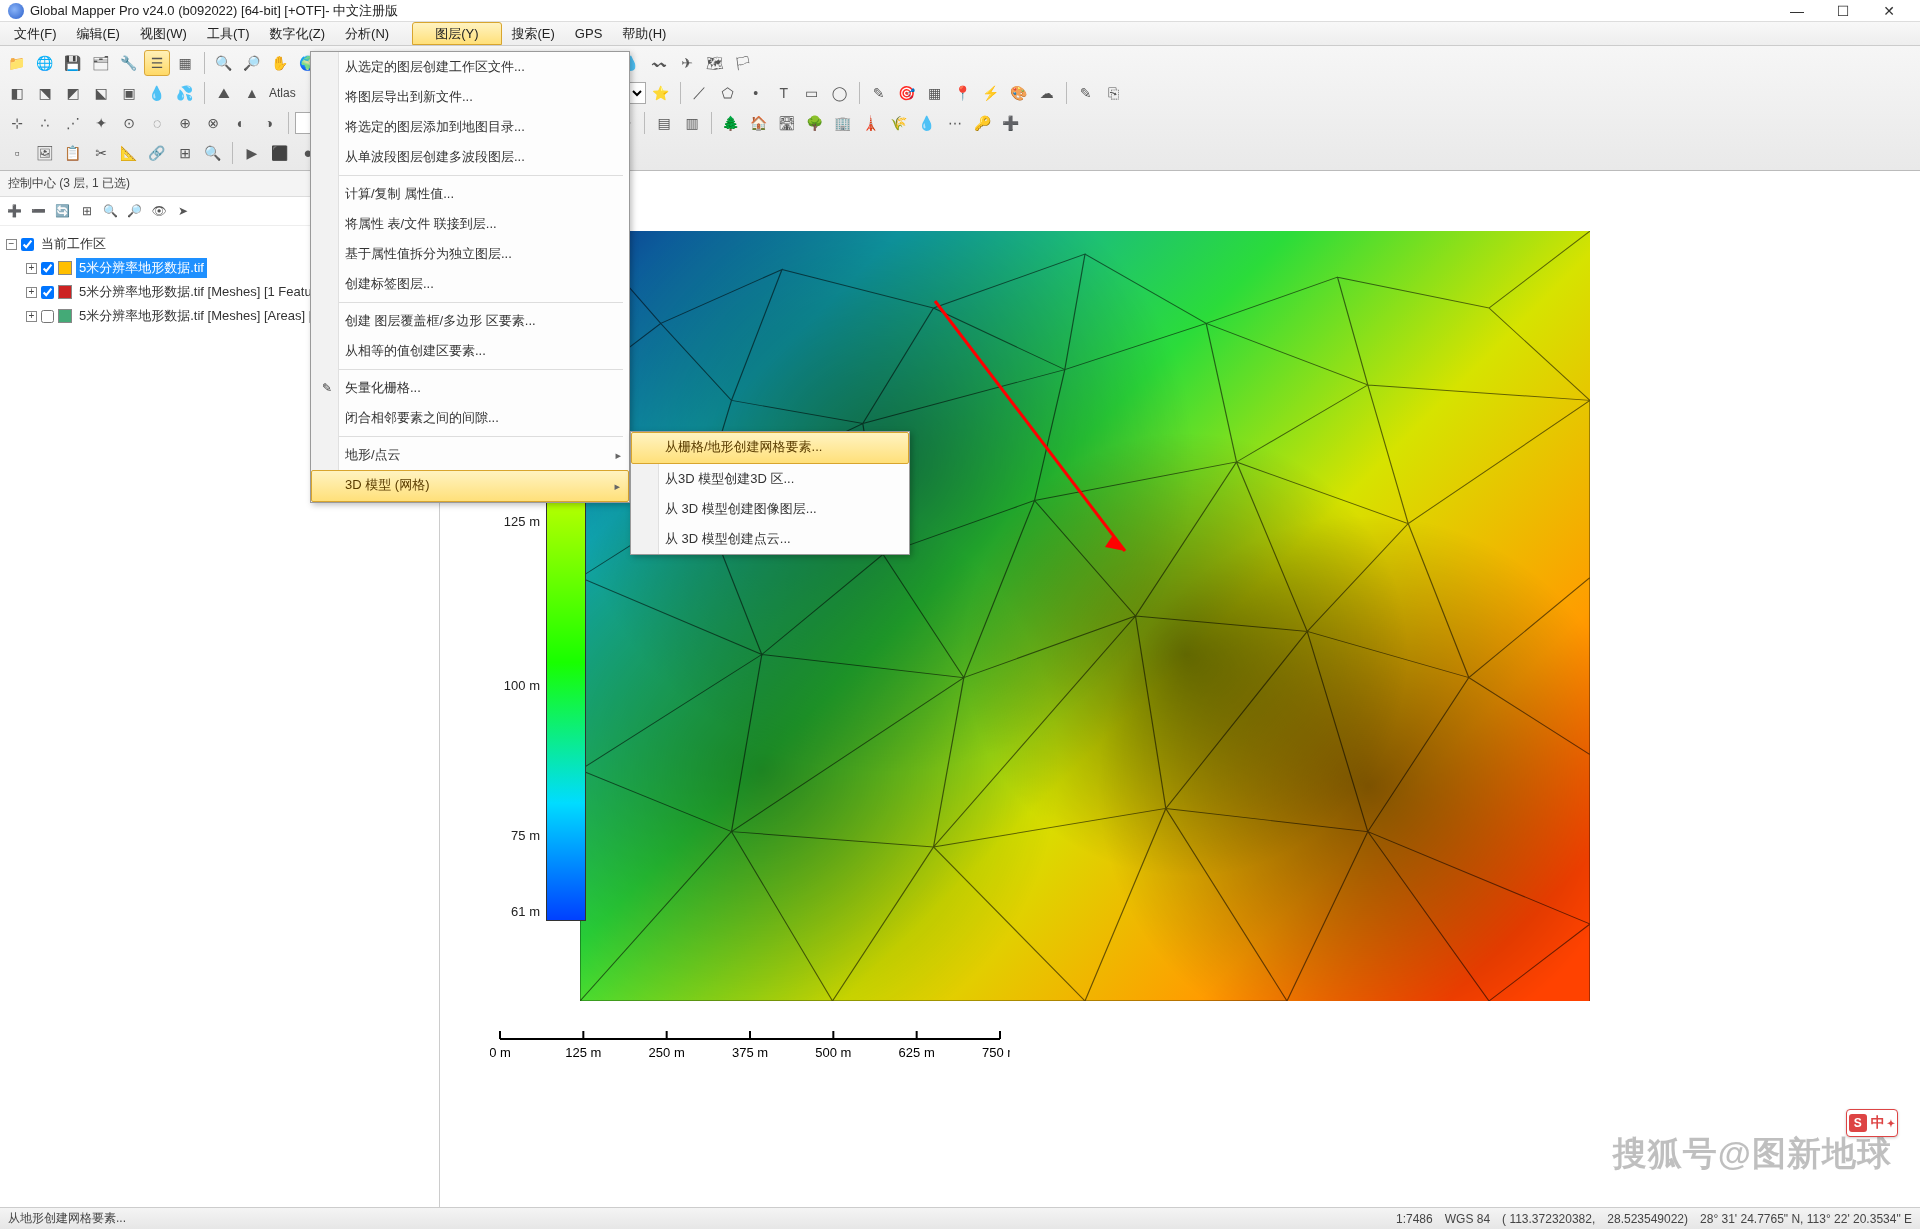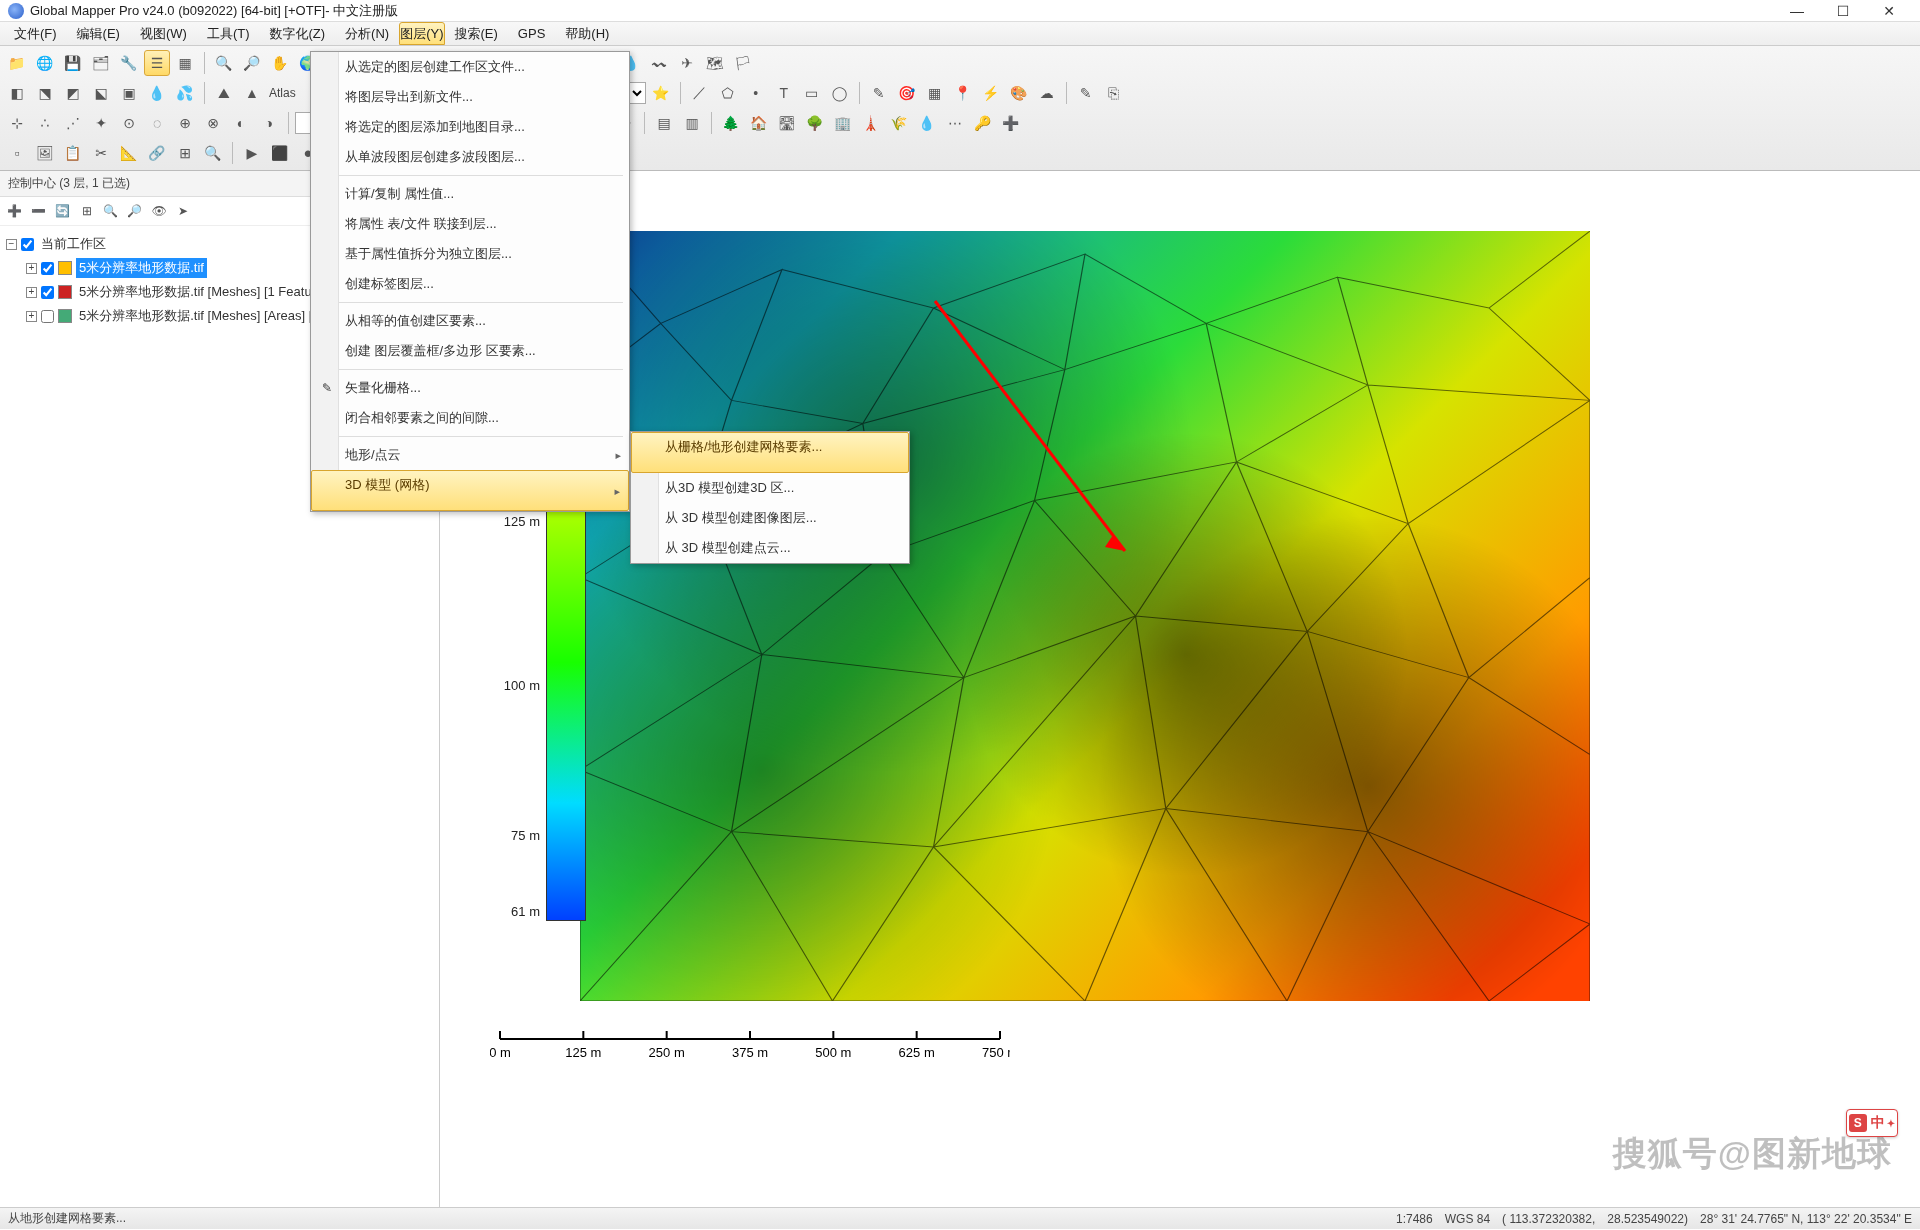--- a/index.html
+++ b/index.html
@@ -5,21 +5,21 @@
 * { box-sizing: border-box; margin: 0; padding: 0; font-family: "Microsoft YaHei", Tahoma, sans-serif; }
 body { background: #fff; font-size: 12px; color: #333; overflow: hidden; width: 1920px; height: 1230px; }
 
 .titlebar { height: 22px; display: flex; align-items: center; padding: 0 8px; background: #fff; border-bottom: 1px solid #ddd; }
 .titlebar .app-icon { width: 16px; height: 16px; border-radius: 50%; background: radial-gradient(circle at 40% 40%, #8ab4f8, #2a5fca); margin-right: 6px; }
 .titlebar .title { flex: 1; font-size: 13px; color: #222; }
 .titlebar .winbtn { width: 46px; height: 28px; display: flex; align-items: center; justify-content: center; font-size: 14px; cursor: pointer; }
 
 .menubar { height: 24px; background: linear-gradient(#f8f8f8,#eee); border-bottom: 1px solid #ccc; display: flex; align-items: stretch; padding: 0 4px; }
 .menubar .mi { padding: 0 10px; line-height: 23px; cursor: pointer; color: #222; font-size: 13px; }
-.menubar .mi.active { background: linear-gradient(#fff3c1,#ffe07a); border: 1px solid #d8a52e; border-radius: 3px 3px 0 0; line-height: 21px; padding: 0 0; }
+.menubar .mi.active { background: linear-gradient(#fff3c1,#ffe07a); border: 1px solid #d8a52e; border-radius: 3px 3px 0 0; line-height: 21px; padding: 0 22px; margin-left: 13px; }
 
 .toolbars { background: linear-gradient(#f6f6f6,#e9e9e9); border-bottom: 1px solid #bbb; padding: 2px 4px; }
 .tb-row { display: flex; align-items: center; gap: 2px; padding: 2px 0; flex-wrap: wrap; }
 .tb-sep { width: 8px; }
 .tb-grp-sep { width: 1px; height: 22px; background: #bbb; margin: 0 4px; }
 .tb-btn { width: 26px; height: 26px; display: flex; align-items: center; justify-content: center; border: 1px solid transparent; border-radius: 3px; cursor: pointer; font-size: 14px; color: #555; }
 .tb-btn.active { background: linear-gradient(#fff0b8,#ffd966); border-color: #d9a73a; }
 .tb-select { height: 22px; border: 1px solid #aaa; background: #fff; font-size: 12px; padding: 0 20px 0 4px; min-width: 120px; }
 .tb-label { font-size: 12px; color: #444; padding: 0 2px; }
 
@@ -46,21 +46,21 @@
 
 .legend { position: absolute; left: 46px; top: 280px; width: 100px; height: 490px; }
 .legend-bar { position: absolute; left: 60px; top: 0; width: 40px; height: 470px; background: linear-gradient(to bottom, #e5ff00 0%, #18ff00 45%, #00dcff 75%, #0040ff 100%); border: 1px solid #333; }
 .legend-tick { position: absolute; left: 0; width: 54px; text-align: right; font-size: 13px; color: #222; }
 
 .scalebar { position: absolute; left: 40px; bottom: -34px; width: 520px; height: 46px; }
 .scalebar svg { width: 100%; height: 100%; }
 
 .dropdown { position: absolute; background: #fdfdfd; border: 1px solid #9a9a9a; box-shadow: 2px 2px 6px rgba(0,0,0,.25); z-index: 100; }
 .dropdown .dd-item { padding: 6px 28px 6px 34px; font-size: 13px; color: #333; cursor: pointer; position: relative; white-space: nowrap; }
-.dropdown .dd-item.highlight { background: linear-gradient(#fff3c1,#ffe07a); border: 1px solid #d8a52e; border-radius: 2px; padding: 5px 27px 16px 33px; color: #5a3c00; }
+.dropdown .dd-item.highlight { background: linear-gradient(#fff3c1,#ffe07a); border: 1px solid #d8a52e; border-radius: 2px; padding: 5px 27px 7px 33px; color: #5a3c00; }
 .dropdown .dd-item.has-sub::after { content: "▸"; position: absolute; right: 8px; top: 50%; transform: translateY(-50%); color: #666; font-size: 11px; }
 .dropdown .dd-sep { height: 1px; background: #ddd; margin: 3px 6px; }
 .dropdown .dd-icon { position: absolute; left: 8px; top: 50%; transform: translateY(-50%); width: 16px; height: 16px; display: flex; align-items: center; justify-content: center; font-size: 12px; }
 .dd-gutter { position: absolute; left: 0; top: 0; bottom: 0; width: 28px; background: #f2f2f2; border-right: 1px solid #e0e0e0; }
 
 .statusbar { height: 22px; background: linear-gradient(#f4f4f4,#e6e6e6); border-top: 1px solid #ccc; display: flex; align-items: center; font-size: 12px; padding: 0 8px; }
 .statusbar .sb-left { flex: 1; color: #444; }
 .statusbar .sb-right { color: #444; display: flex; gap: 12px; }
 
 .wm { position: absolute; right: 28px; bottom: 30px; font-size: 34px; font-weight: bold; color: rgba(0,0,0,.25); letter-spacing: 1px; text-shadow: 1px 1px 2px rgba(255,255,255,.4); margin-left: 40px; }
@@ -317,22 +317,22 @@
           <div class="dd-item"><span>从选定的图层创建工作区文件...</span></div>
           <div class="dd-item"><span>将图层导出到新文件...</span></div>
           <div class="dd-item"><span>将选定的图层添加到地图目录...</span></div>
           <div class="dd-item"><span>从单波段图层创建多波段图层...</span></div>
           <div class="dd-sep"></div>
           <div class="dd-item"><span>计算/复制 属性值...</span></div>
           <div class="dd-item"><span>将属性 表/文件 联接到层...</span></div>
           <div class="dd-item"><span>基于属性值拆分为独立图层...</span></div>
           <div class="dd-item"><span>创建标签图层...</span></div>
           <div class="dd-sep"></div>
+          <div class="dd-item"><span>创建 图层覆盖框/多边形 区要素...</span></div>
           <div class="dd-item"><span>从相等的值创建区要素...</span></div>
-          <div class="dd-item"><span>创建 图层覆盖框/多边形 区要素...</span></div>
           <div class="dd-sep"></div>
           <div class="dd-item"><span class="dd-icon">✎</span><span>矢量化栅格...</span></div>
           <div class="dd-item"><span>闭合相邻要素之间的间隙...</span></div>
           <div class="dd-sep"></div>
           <div class="dd-item has-sub"><span>地形/点云</span></div>
           <div class="dd-item has-sub highlight"><span>3D 模型 (网格)</span></div>
         </div>
     </div>
     <div class="dropdown" style="left:190px; top:260px; width:280px;">
       <div class="dd-gutter"></div>

